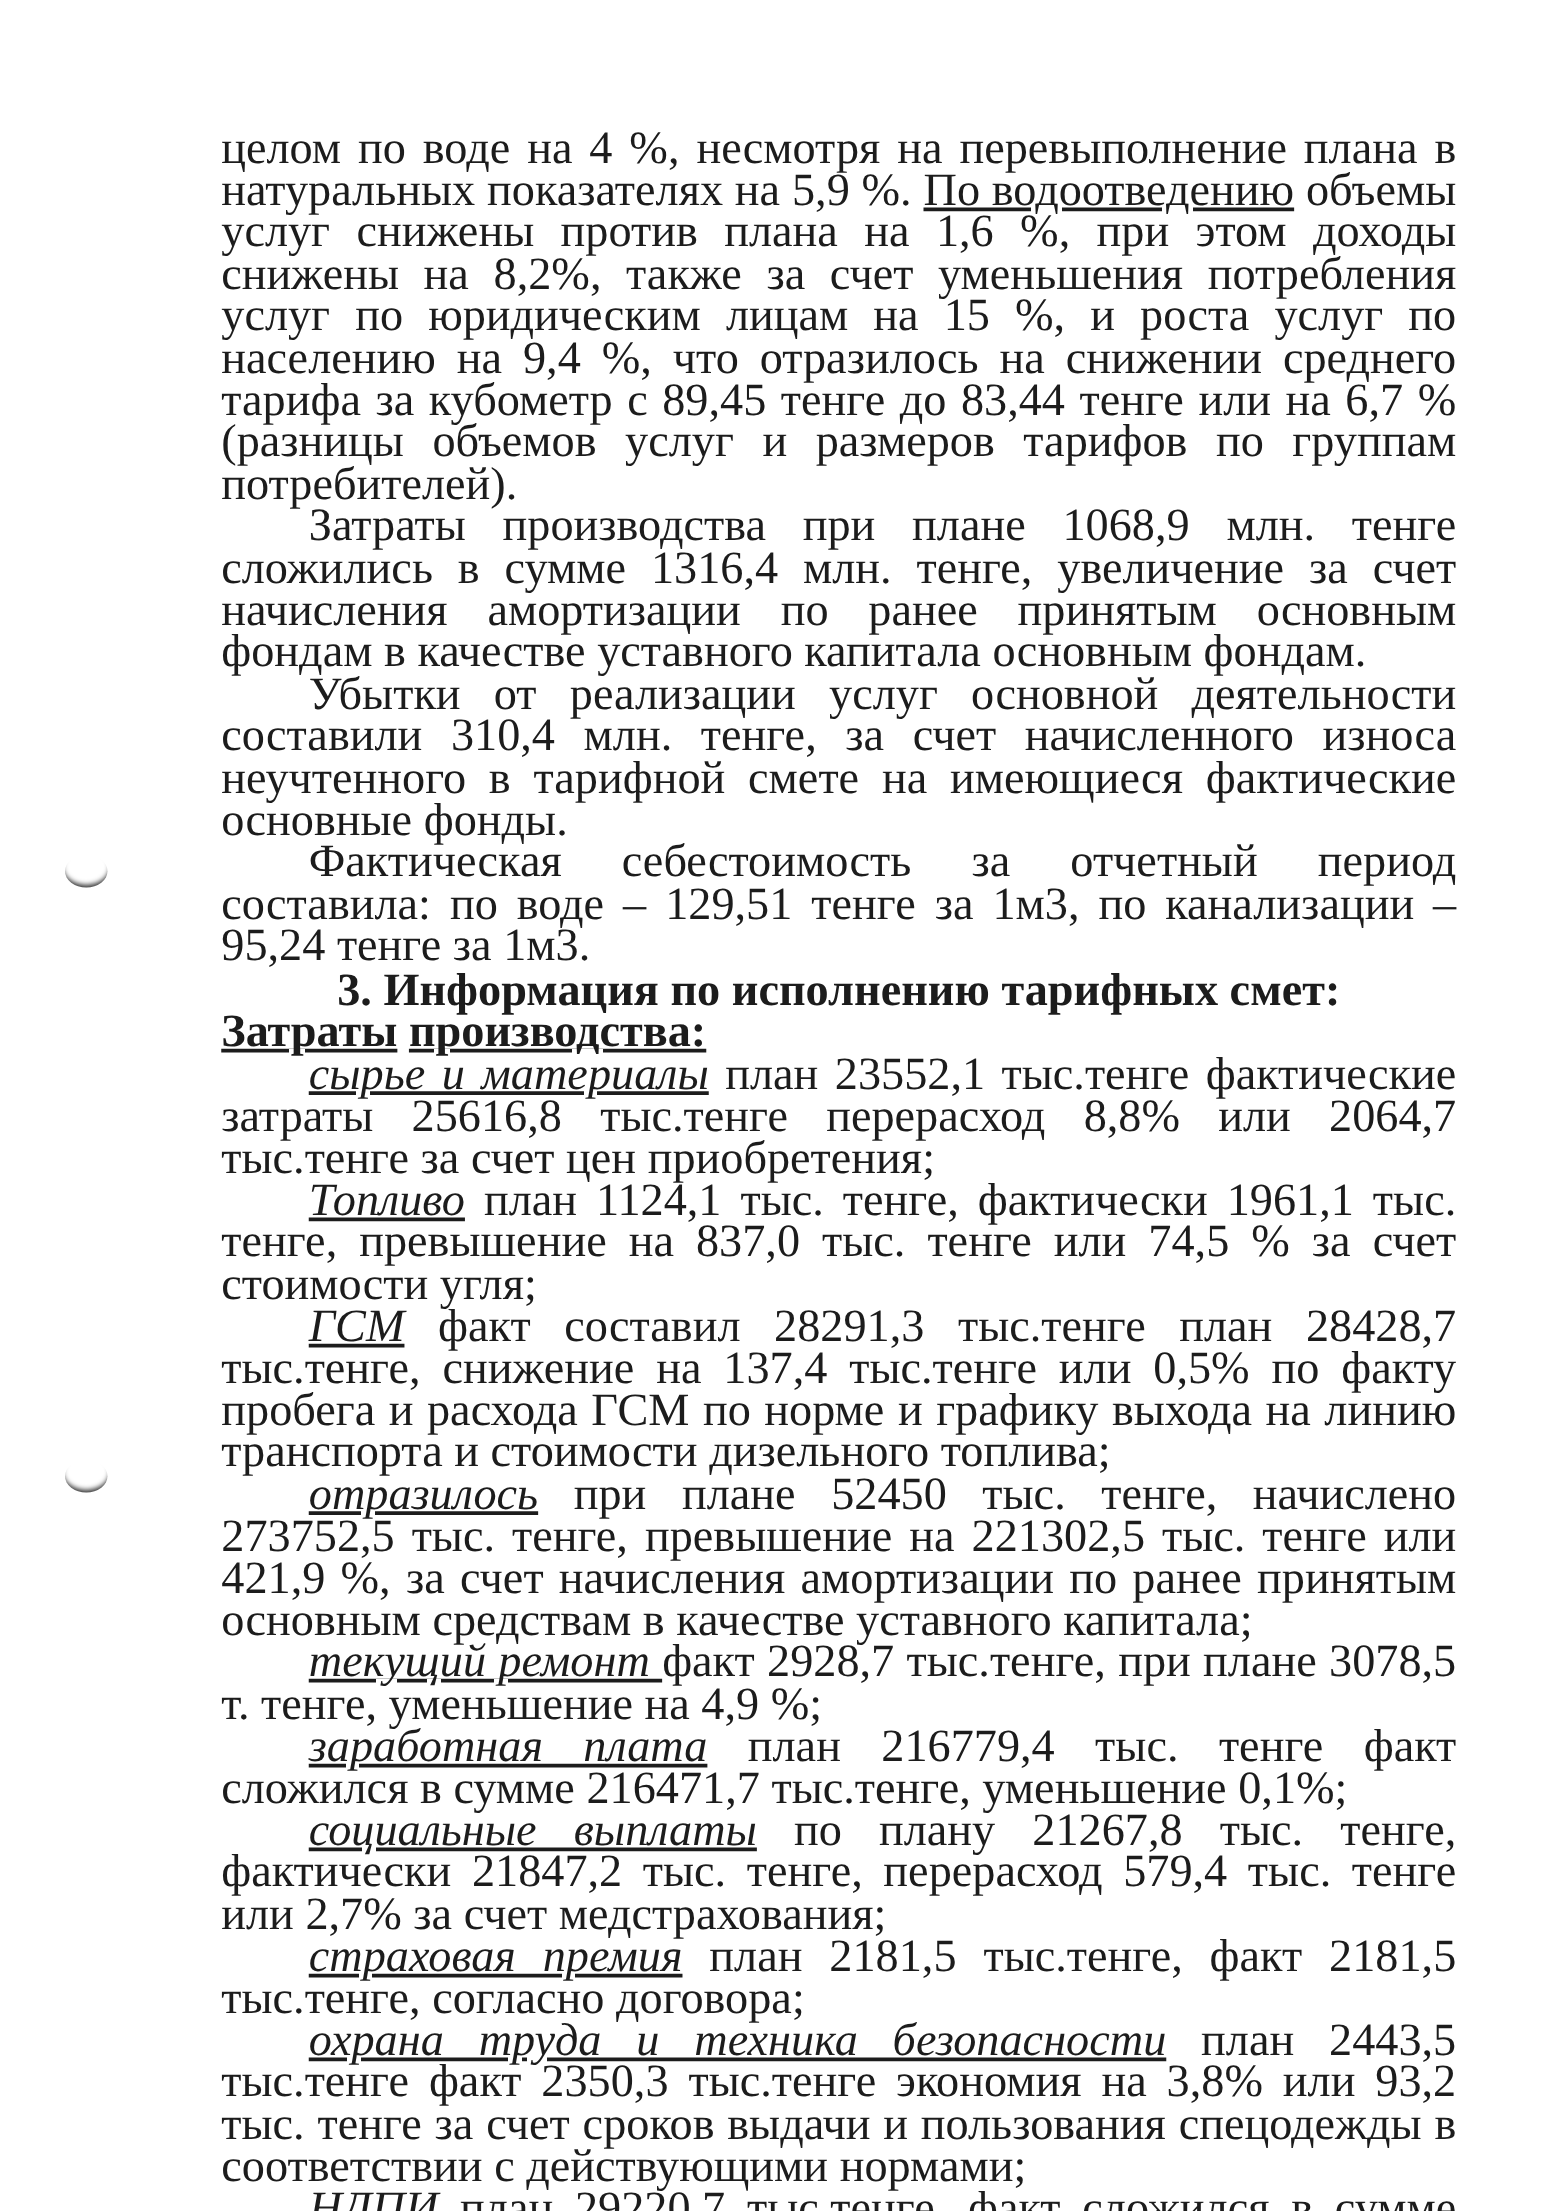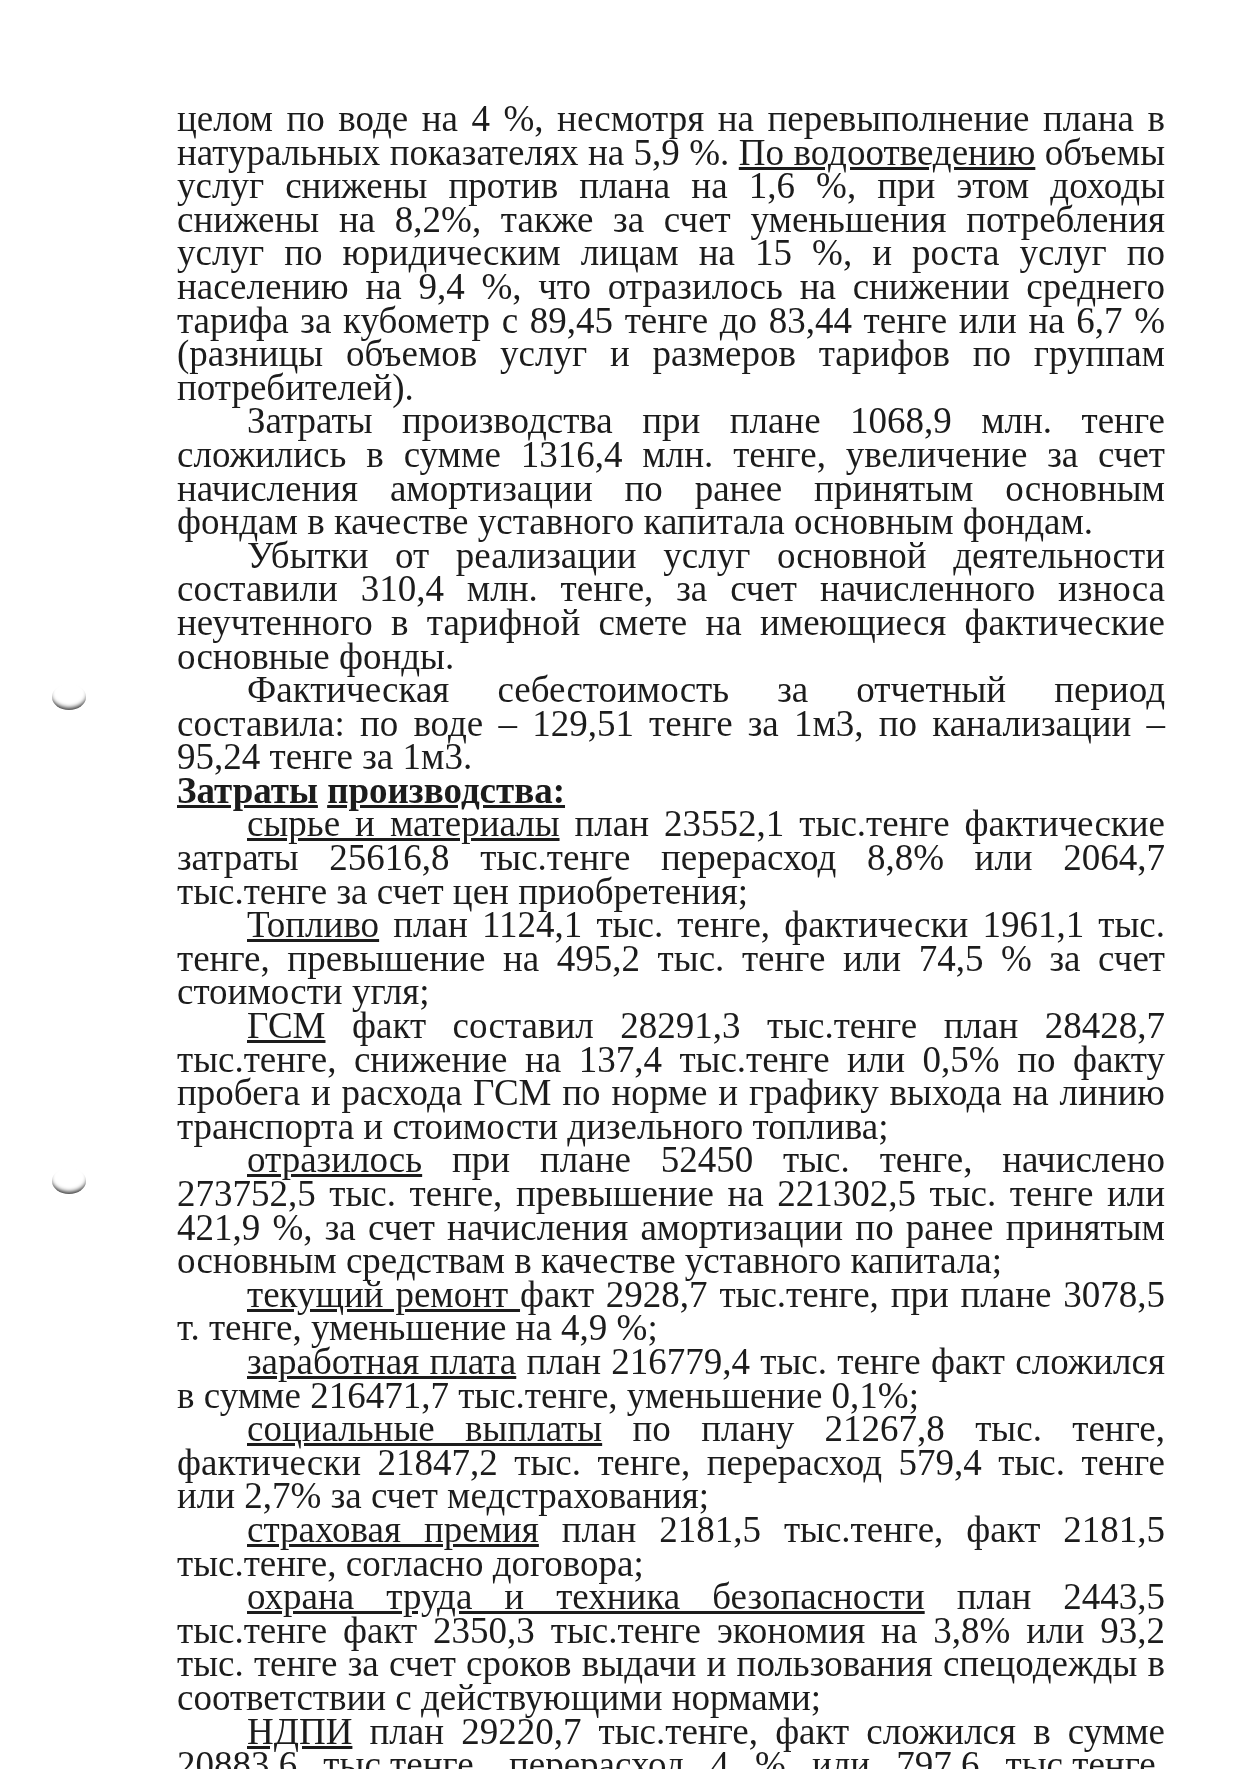--- a/index.html
+++ b/index.html
@@ -5,42 +5,43 @@
     html, body { margin: 0; padding: 0; background: #ffffff; }
     body { width: 1241px; height: 1769px; position: relative; overflow: hidden; }
     .page {
       position: absolute; left: 177px; top: 102px; width: 988px;
       font-family: "Liberation Serif", "DejaVu Serif", serif;
       font-size: 37px; line-height: 33.6px; color: #1c1c1c;
     }
     .p { text-align: justify; margin: 0; }
     .p.indent { text-indent: 70px; }
     .u { text-decoration: underline; }
-    .iu { text-decoration: underline; }
+    .iu { font-style: italic; text-decoration: underline; }
     .heading { font-weight: bold; text-align: center; margin: 2px 0 0 0; }
     .bold { font-weight: bold; margin: 0; }
     .punch { position: absolute; left: 52px; width: 34px; height: 26px;
       border-radius: 50%; box-shadow: inset 0 -4px 4px -2px #333; }
   </style>
 </head>
 <body>
 
 <div class="punch" style="top:684px;"></div>
 <div class="punch" style="top:1168px;"></div>
 
 <div class="page">
   <p class="p"><span>целом по воде на 4 %, несмотря на перевыполнение плана   в натуральных показателях на 5,9 %. </span><span class="u">По водоотведению</span><span> объемы услуг снижены против плана на 1,6 %, при этом доходы снижены на 8,2%, также за счет уменьшения потребления услуг по юридическим лицам на 15 %, и роста услуг по населению  на 9,4 %, что отразилось на  снижении среднего тарифа за кубометр  с 89,45 тенге до 83,44 тенге или на 6,7 % (разницы объемов услуг и размеров тарифов по группам потребителей).</span></p>
   <p class="p indent">Затраты производства при плане 1068,9 млн. тенге сложились в сумме 1316,4 млн. тенге, увеличение за счет начисления амортизации по ранее принятым основным фондам в качестве уставного капитала основным фондам.</p>
   <p class="p indent">Убытки от реализации услуг основной деятельности составили 310,4 млн. тенге, за счет начисленного износа неучтенного в тарифной смете на имеющиеся фактические основные фонды.</p>
   <p class="p indent">Фактическая себестоимость за отчетный период составила: по воде – 129,51 тенге за 1м3, по канализации – 95,24 тенге за 1м3.</p>
+  <p class="heading">3.  Информация по исполнению тарифных смет:</p>
   <p class="bold"><span class="u">Затраты</span> <span class="u">производства:</span></p>
 
   <div id="cost-items">
       <p class="p indent"><span class="iu">сырье и материалы</span><span> план 23552,1 тыс.тенге фактические затраты 25616,8 тыс.тенге перерасход 8,8%  или 2064,7 тыс.тенге за счет цен приобретения;</span></p>
-      <p class="p indent"><span class="iu">Топливо</span><span> план 1124,1 тыс. тенге, фактически 1961,1 тыс. тенге, превышение  на 495,2 тыс. тенге или 74,5 % за счет стоимости угля;</span></p>
+      <p class="p indent"><span class="iu">Топливо</span><span> план 1124,1 тыс. тенге, фактически 1961,1 тыс. тенге, превышение  на 837,0 тыс. тенге или 74,5 % за счет стоимости угля;</span></p>
       <p class="p indent"><span class="iu">ГСМ</span><span> факт составил 28291,3 тыс.тенге план 28428,7 тыс.тенге, снижение на  137,4 тыс.тенге или 0,5% по факту пробега и  расхода ГСМ по норме  и графику выхода на линию транспорта и стоимости дизельного топлива;</span></p>
       <p class="p indent"><span class="iu">отразилось</span><span>   при плане 52450 тыс. тенге, начислено 273752,5 тыс. тенге, превышение на 221302,5 тыс. тенге или 421,9 %, за счет начисления амортизации по ранее принятым основным средствам в качестве уставного капитала;</span></p>
       <p class="p indent"><span class="iu">текущий ремонт </span><span>факт 2928,7 тыс.тенге, при плане 3078,5 т. тенге, уменьшение на 4,9 %;</span></p>
       <p class="p indent"><span class="iu">заработная плата</span><span> план 216779,4 тыс. тенге факт сложился в сумме 216471,7 тыс.тенге, уменьшение 0,1%;</span></p>
       <p class="p indent"><span class="iu">социальные выплаты</span><span> по плану 21267,8 тыс. тенге, фактически 21847,2 тыс. тенге, перерасход 579,4 тыс. тенге или 2,7% за счет медстрахования;</span></p>
       <p class="p indent"><span class="iu">страховая премия</span><span> план 2181,5 тыс.тенге, факт 2181,5 тыс.тенге, согласно договора;</span></p>
       <p class="p indent"><span class="iu">охрана труда и техника безопасности</span><span> план 2443,5 тыс.тенге факт 2350,3 тыс.тенге экономия на 3,8% или 93,2 тыс. тенге за счет сроков выдачи и пользования спецодежды в соответствии с действующими нормами;</span></p>
       <p class="p indent"><span class="iu">НДПИ</span><span> план 29220,7 тыс.тенге,  факт сложился в сумме 20883,6 тыс.тенге, перерасход 4 % или  797,6 тыс.тенге, начисление в соответствии с методикой расчета согласно налогового Кодекса;</span></p>
     </div>
 </div>

